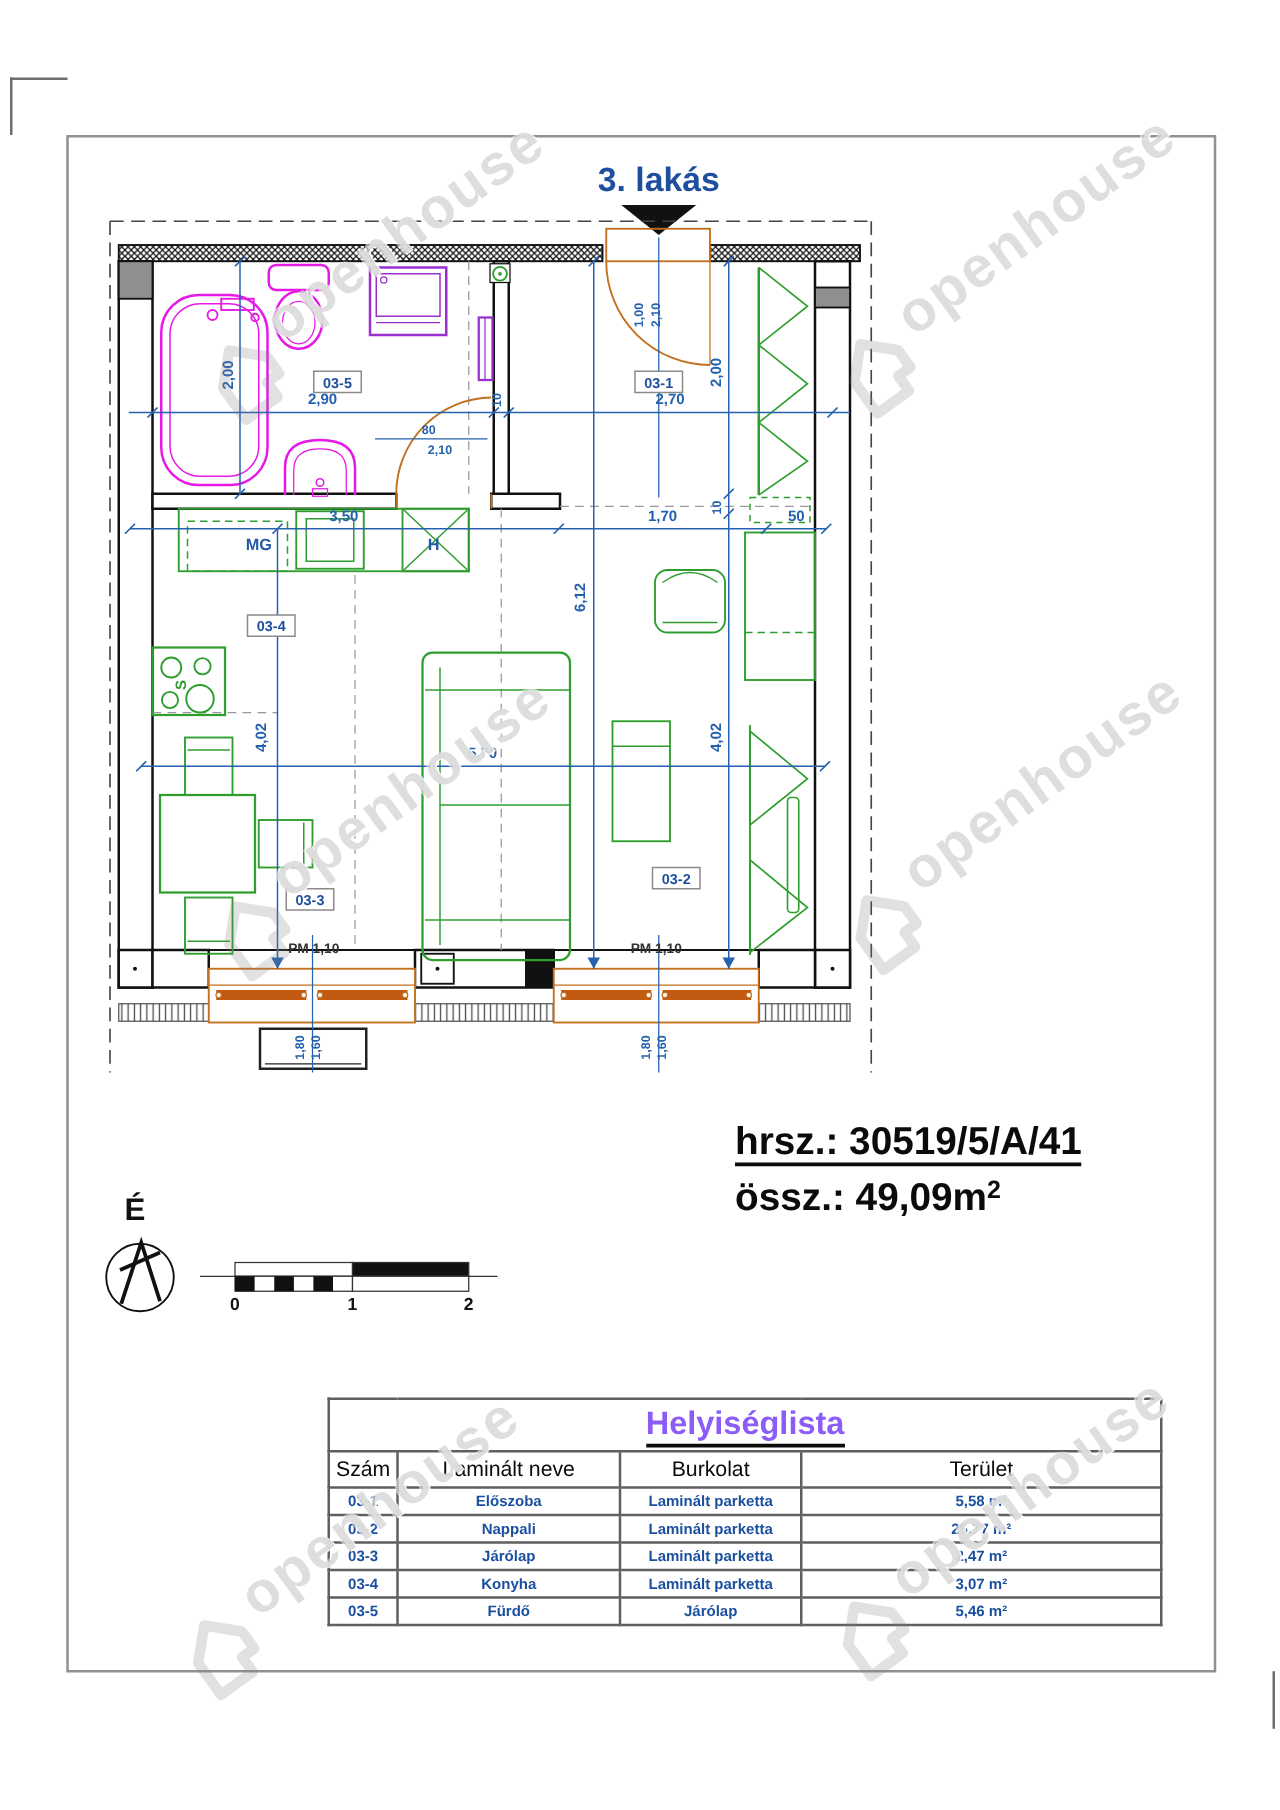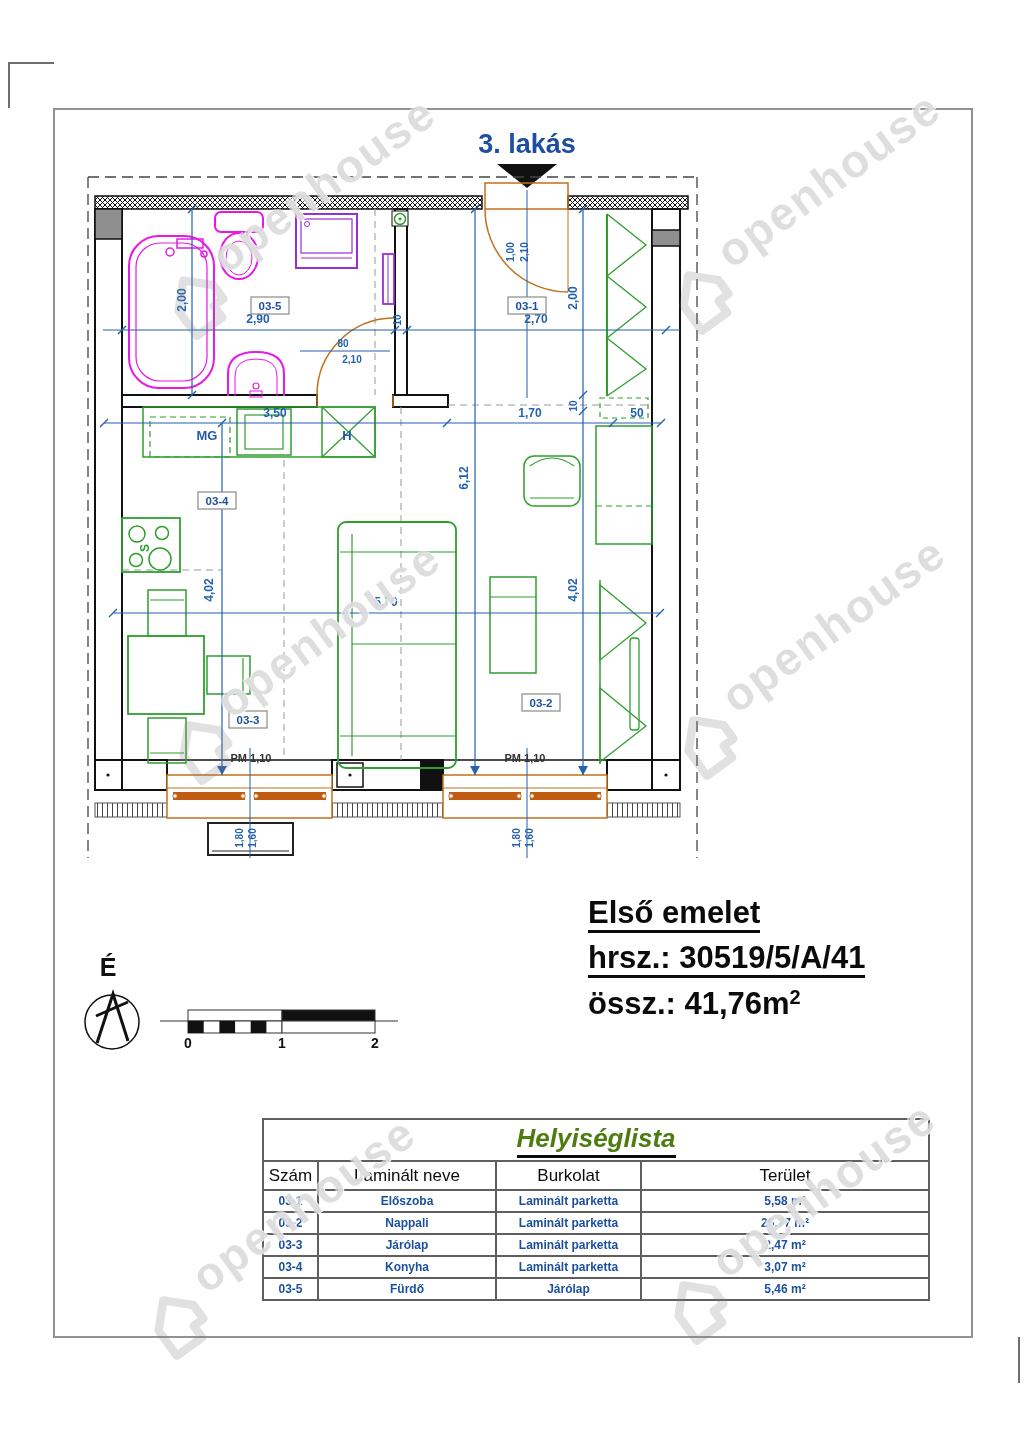--- a/index.html
+++ b/index.html
@@ -30,21 +30,21 @@
   .title-block{position:absolute;left:588px;top:897px;color:#0b0b0b;font-weight:700;
                font-size:31px;line-height:1.0;}
   .title-block .tline{margin-bottom:9px;}
   .tb-u{display:inline-block;border-bottom:3px solid #0b0b0b;padding-bottom:2px;}
   .title-block sup{font-size:20px;vertical-align:10px;}
   
   .room-table{position:absolute;left:262px;top:1118px;width:666px;border-collapse:collapse;
               table-layout:fixed;}
   .room-table td,.room-table th{border:2px solid #5f5f5f;text-align:center;vertical-align:middle;
               padding:0;overflow:hidden;}
-  .rt-title td{height:40px;font-size:26px;font-weight:700;color:#4d7c0f;font-style:italic;}
+  .rt-title td{height:40px;font-size:26px;font-weight:700;color:#8b5cf6;}
   .rt-title .tb-u2{display:inline-block;border-bottom:3px solid #0b0b0b;padding-bottom:1px;}
   .rt-head th{height:27px;font-size:17px;font-weight:400;color:#0b0b0b;}
   .rt-row td{height:20px;font-size:12px;font-weight:700;color:#1b4f9f;}
   
   .wm{position:absolute;display:flex;align-items:flex-end;gap:6px;
       transform:translate(-50%,-50%) rotate(-36deg);
       font-size:46px;font-weight:700;letter-spacing:2px;
       color:rgba(128,128,128,0.26);
       text-shadow:1px 1px 0 rgba(255,255,255,0.9),-1px -1px 0 rgba(255,255,255,0.6);
       pointer-events:none;white-space:nowrap;z-index:30;}
@@ -349,23 +349,22 @@
       <rect x="219.4" y="1021" width="15.7" height="12" fill="#111"></rect>
       <rect x="250.7" y="1021" width="15.7" height="12" fill="#111"></rect>
       <rect x="282" y="1021" width="93" height="12" fill="#fff" stroke="#333" stroke-width="1"></rect>
       <text class="scaletxt" x="188" y="1048">0</text>
       <text class="scaletxt" x="282" y="1048">1</text>
       <text class="scaletxt" x="375" y="1048">2</text>
     </g>
   </svg>
 
   <div class="title-block">
-    <div class="tline"><span class="tb-u">Első emelet</span></div>
     <div class="tline"><span class="tb-u">hrsz.: 30519/5/A/41</span></div>
-    <div class="tline"><span>össz.: 41,76m</span><sup>2</sup></div>
+    <div class="tline"><span>össz.: 49,09m</span><sup>2</sup></div>
   </div>
 
   <table class="room-table">
     <colgroup>
         <col style="width:55px">
         <col style="width:178px">
         <col style="width:145px">
         <col style="width:288px">
       </colgroup>
     <tbody>

